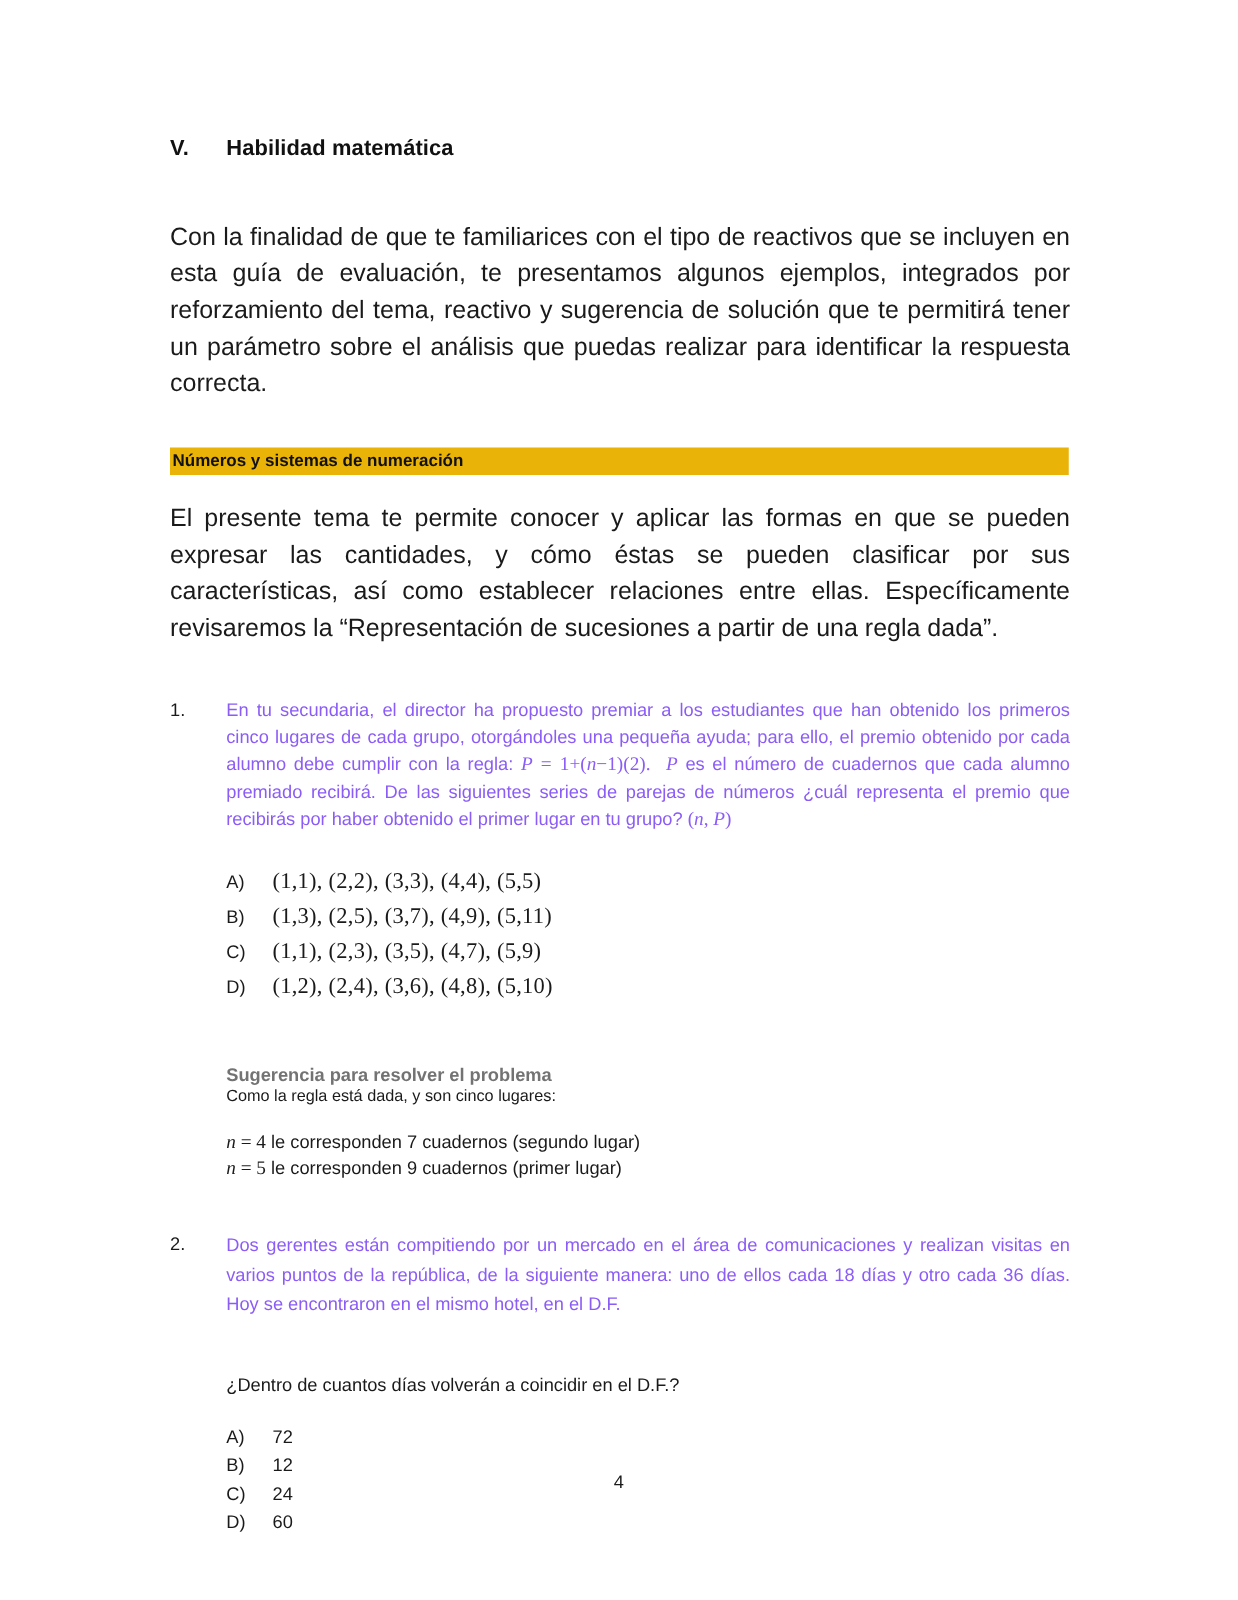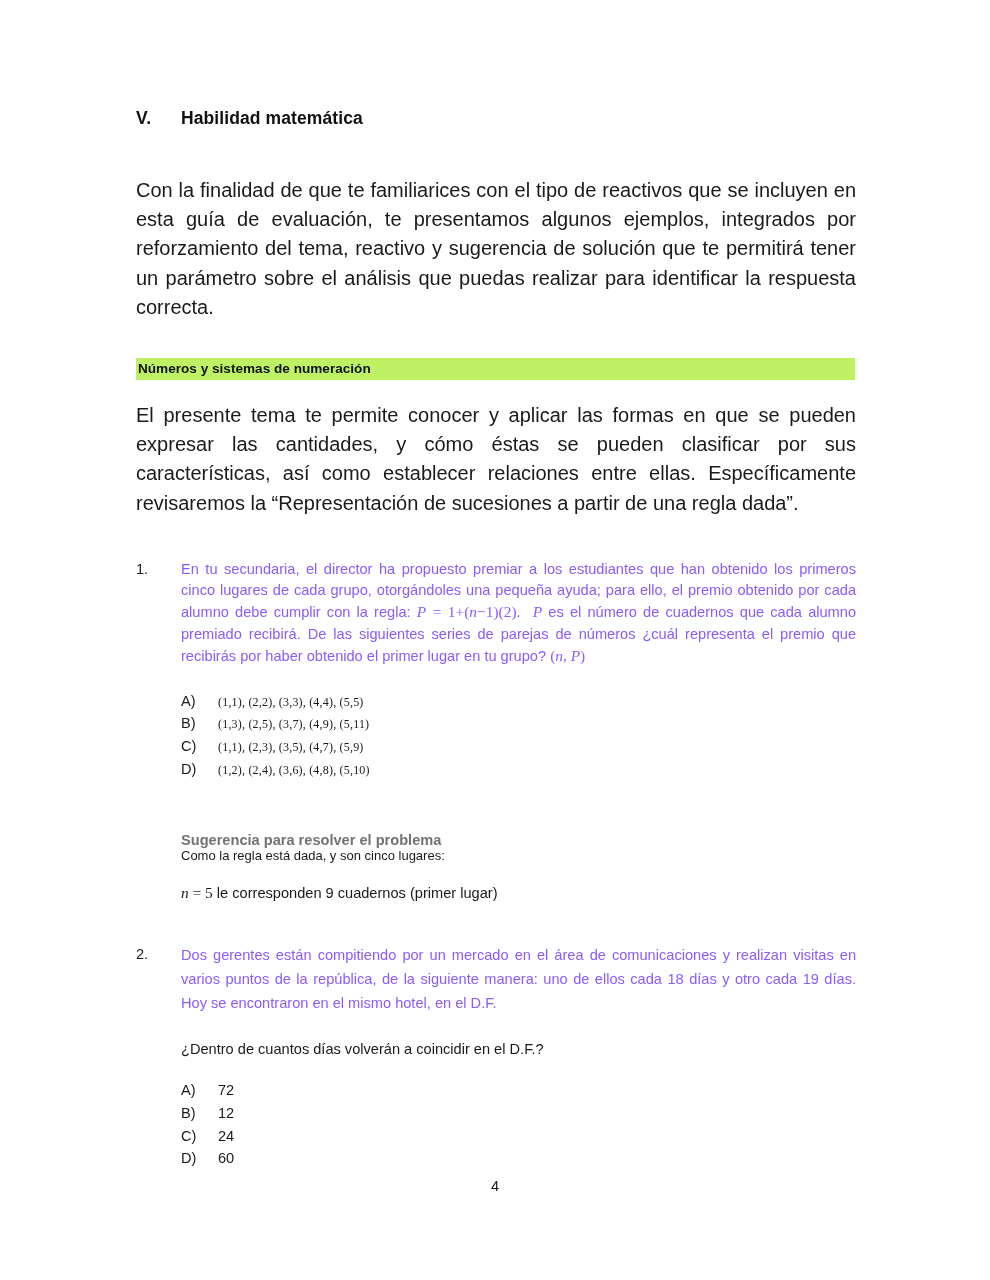--- a/index.html
+++ b/index.html
@@ -133,21 +133,21 @@
   }
   .option .olabel {
     flex: 0 0 37px;
     width: 37px;
   }
   .option .oval {
     flex: 1 1 auto;
   }
   .options.q1-options .option .oval {
     font-family: "Liberation Serif", "DejaVu Serif", serif;
-    font-size: 12px;
+    font-size: 18px;
     letter-spacing: 0.2px;
   }
 
   
   .suggestion {
     margin-left: 45px;
   }
   .suggestion-title {
     margin-top: 51px;
     font-size: 14.6px;
@@ -173,21 +173,21 @@
     font-size: 15.4px;
   }
   .step .eq {
     font-family: "Liberation Serif", "DejaVu Serif", serif;
     font-style: normal;
     font-size: 15.4px;
   }
 
   
   .subquestion {
-    margin-top: 26px;
+    margin-top: 44px;
     margin-left: 45px;
     font-size: 14.6px;
     color: #1a1a1a;
   }
 
   
   .page-number {
     position: absolute;
     left: 0;
     top: 1178px;
@@ -203,21 +203,21 @@
 <div class="page">
   <div class="content">
 
     <div class="section-heading">
       <span class="numeral">V.</span>
       <span>Habilidad matemática</span>
     </div>
 
     <p class="para intro">Con la finalidad de que te familiarices con el tipo de reactivos que se incluyen en esta guía de evaluación, te presentamos algunos ejemplos, integrados por reforzamiento del tema, reactivo y sugerencia de solución que te permitirá tener un parámetro sobre el análisis que puedas realizar para identificar la respuesta correcta.</p>
 
-    <div class="topic-bar" style="background: #bef264; align-items: center;">
+    <div class="topic-bar" style="background: #eab308; align-items: center;">
       <span>Números y sistemas de numeración</span>
     </div>
 
     <p class="para topic-para">El presente tema te permite conocer y aplicar las formas en que se pueden expresar las cantidades, y cómo éstas se pueden clasificar por sus características, así como establecer relaciones entre ellas. Específicamente revisaremos la “Representación de sucesiones a partir de una regla dada”.</p>
 
     <div class="question q1">
       <div class="qnum">1.</div>
       <div class="qbody">
         <span>En tu secundaria, el director ha propuesto premiar a los estudiantes que han obtenido los primeros cinco lugares de cada grupo, otorgándoles una pequeña ayuda; para ello, el premio obtenido por cada alumno debe cumplir con la regla: </span><span class="math"><span>P</span><span class="mspace">&nbsp;</span><span class="op">=</span><span class="mspace">&nbsp;</span><span class="num">1</span><span class="op">+</span><span class="paren">(</span><span>n</span><span class="op">−</span><span class="num">1</span><span class="paren">)</span><span class="num">(2)</span><span class="num">.</span></span>&nbsp; <span class="math">P</span><span> es el número de cuadernos que cada alumno premiado recibirá. De las siguientes series de parejas de números ¿cuál representa el premio que recibirás por haber obtenido el primer lugar en tu grupo? </span><span class="math"><span class="paren">(</span><span>n</span><span class="op">, </span><span>P</span><span class="paren">)</span></span>
       </div>
@@ -240,28 +240,31 @@
         <span class="olabel">D)</span>
         <span class="oval">(1,2), (2,4), (3,6), (4,8), (5,10)</span>
       </div>
     </div>
 
     <div class="suggestion">
       <div class="suggestion-title">Sugerencia para resolver el problema</div>
       <div class="suggestion-lead">Como la regla está dada, y son cinco lugares:</div>
       <div class="steps">
         <div class="step">
+          <span class="var">n</span><span class="eq"> =  4</span><span> le corresponden 7 cuadernos (segundo lugar)</span>
+        </div>
+        <div class="step">
           <span class="var">n</span><span class="eq"> =  5</span><span> le corresponden 9 cuadernos (primer lugar)</span>
         </div>
       </div>
     </div>
 
     <div class="question q2">
       <div class="qnum">2.</div>
-      <div class="qbody">Dos gerentes están compitiendo por un mercado en el área de comunicaciones y realizan visitas en varios puntos de la república, de la siguiente manera: uno de ellos cada 18 días y otro cada 19 días. Hoy se encontraron en el mismo hotel, en el D.F.</div>
+      <div class="qbody">Dos gerentes están compitiendo por un mercado en el área de comunicaciones y realizan visitas en varios puntos de la república, de la siguiente manera: uno de ellos cada 18 días y otro cada 36 días. Hoy se encontraron en el mismo hotel, en el D.F.</div>
     </div>
 
     <div class="subquestion">¿Dentro de cuantos días volverán a coincidir en el D.F.?</div>
 
     <div class="options q2-options">
       <div class="option">
         <span class="olabel">A)</span>
         <span class="oval">72</span>
       </div>
       <div class="option">

